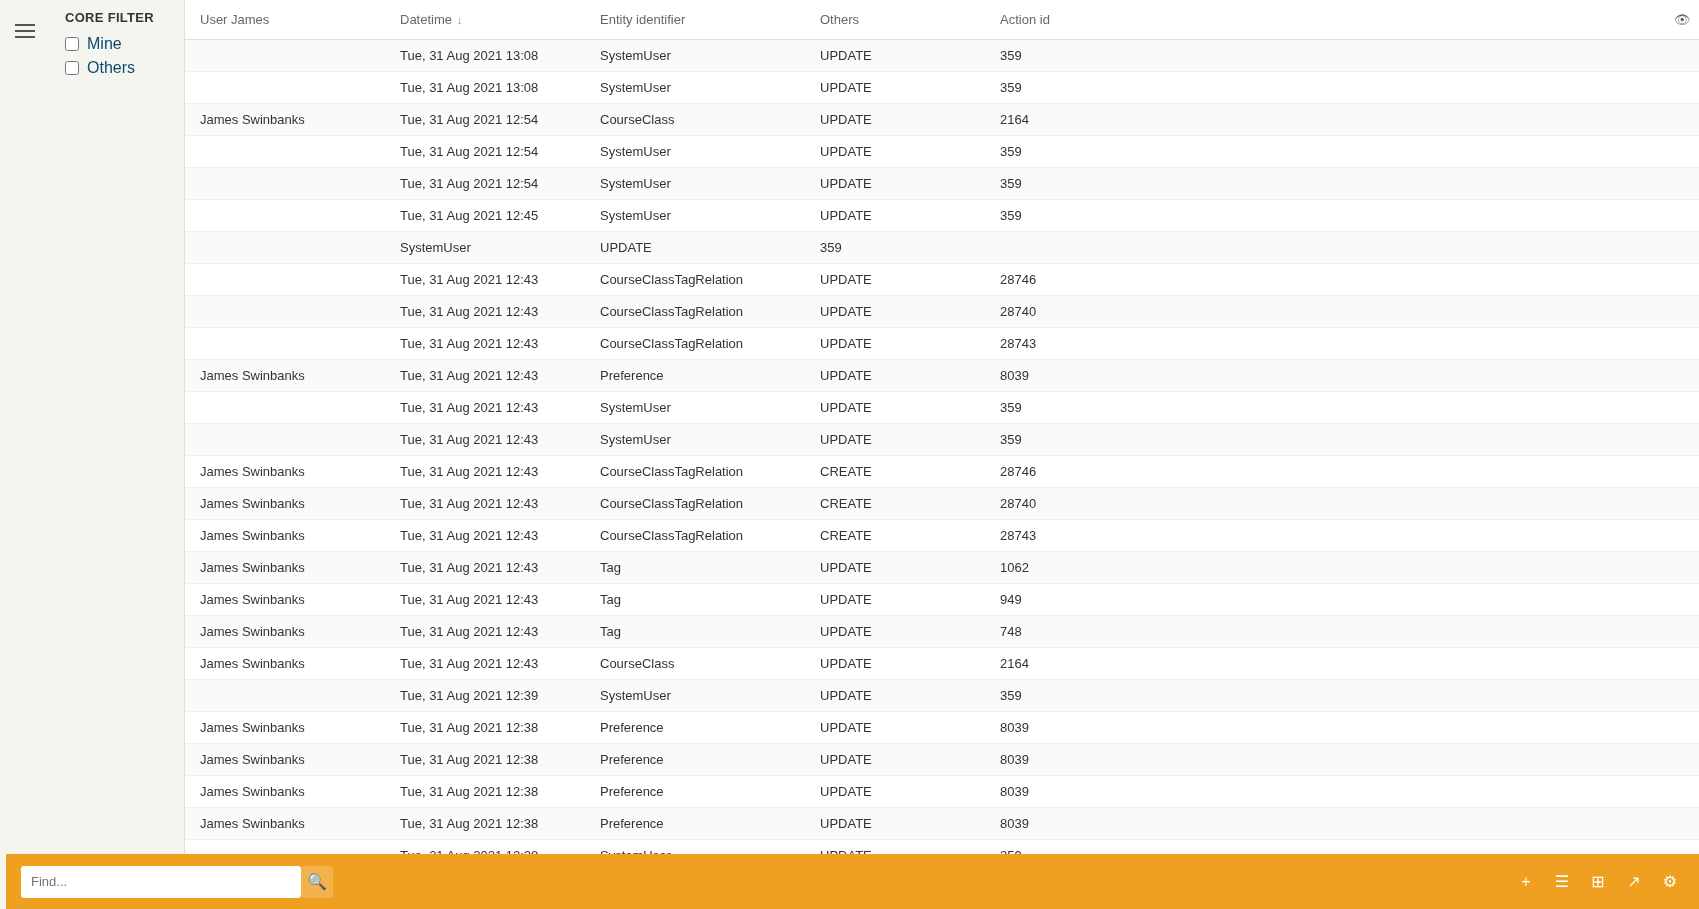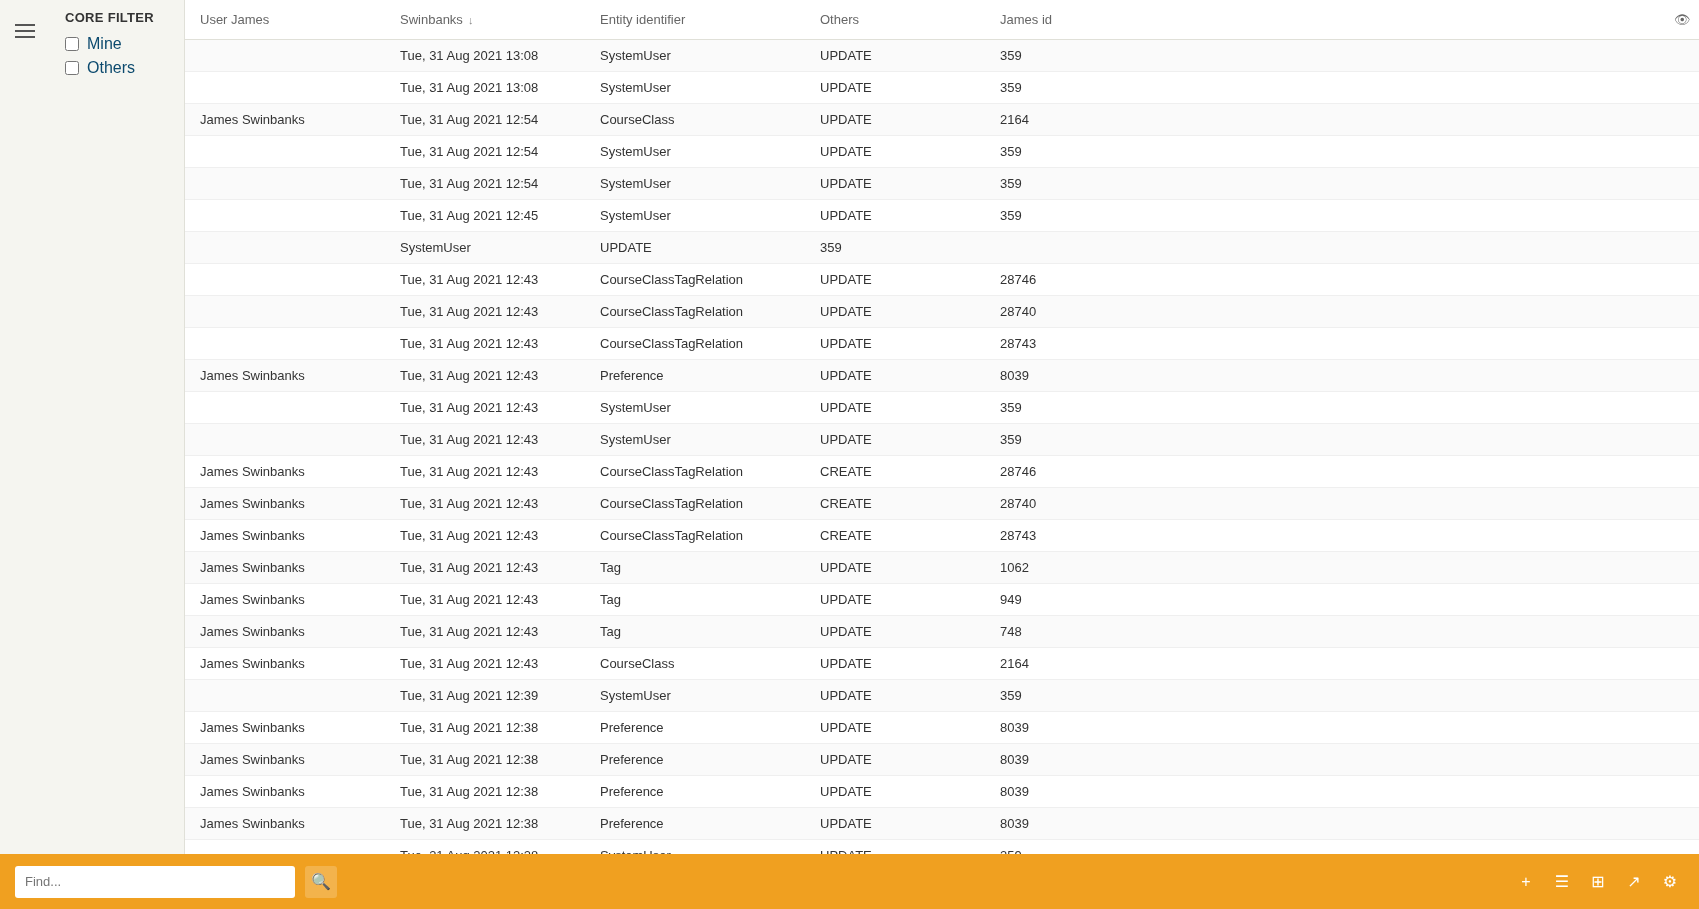--- a/index.html
+++ b/index.html
@@ -26,21 +26,21 @@
     .table-header-cell .sort-arrow { font-size: 11px; color: #888; }
 
     
     .table-body { flex: 1; overflow-y: auto; }
     .table-row { display: grid; grid-template-columns: 200px 200px 220px 180px 1fr; border-bottom: 1px solid #efefef; }
     .table-row:nth-child(odd) { background: #fafafa; }
     .table-row:nth-child(even) { background: #fff; }
     .table-cell { padding: 8px 15px; font-size: 13px; color: #333; display: flex; align-items: center; }
 
     
-    .footer-bar { height: 55px; background: #f0a020; display: flex; align-items: center; padding: 0 15px; gap: 10px; flex-shrink: 0; }
+    .footer-bar { height: 55px; background: #f0a020; display: flex; align-items: center; padding: 0 15px; gap: 0; flex-shrink: 0; margin-left: 6px; }
     .search-input { flex: 0 0 280px; height: 32px; border: none; border-radius: 3px; padding: 0 10px; font-size: 13px; background: #fff; outline: none; }
     .footer-icon-btn { width: 32px; height: 32px; background: rgba(255,255,255,0.2); border: none; border-radius: 3px; cursor: pointer; display: flex; align-items: center; justify-content: center; color: #fff; font-size: 16px; }
     .footer-spacer { flex: 1; }
     .footer-icons { display: flex; align-items: center; gap: 8px; }
     .footer-icon { width: 28px; height: 28px; display: flex; align-items: center; justify-content: center; cursor: pointer; color: #fff; font-size: 16px; }
   </style>
 </head>
 <body>
 
 <div class="main-layout">
@@ -64,31 +64,31 @@
     </div>
   </div>
 
   <div class="content">
 
     <div class="table-header">
       <div class="table-header-cell">
         <span>User James</span>
       </div>
       <div class="table-header-cell">
-        <span>Swinbanks</span>
+        <span>Datetime</span>
         <span class="sort-arrow">↓</span>
       </div>
       <div class="table-header-cell">
         <span>Entity identifier</span>
       </div>
       <div class="table-header-cell">
         <span>Others</span>
       </div>
       <div class="table-header-cell">
-        <span>James id</span>
+        <span>Action id</span>
       </div>
       <div class="table-header-cell">
         <span>👁</span>
       </div>
     </div>
 
     <div class="table-body" id="table-body">
     <div class="table-row">
       <div class="table-cell"></div>
       <div class="table-cell">Tue, 31 Aug 2021 13:08</div>

